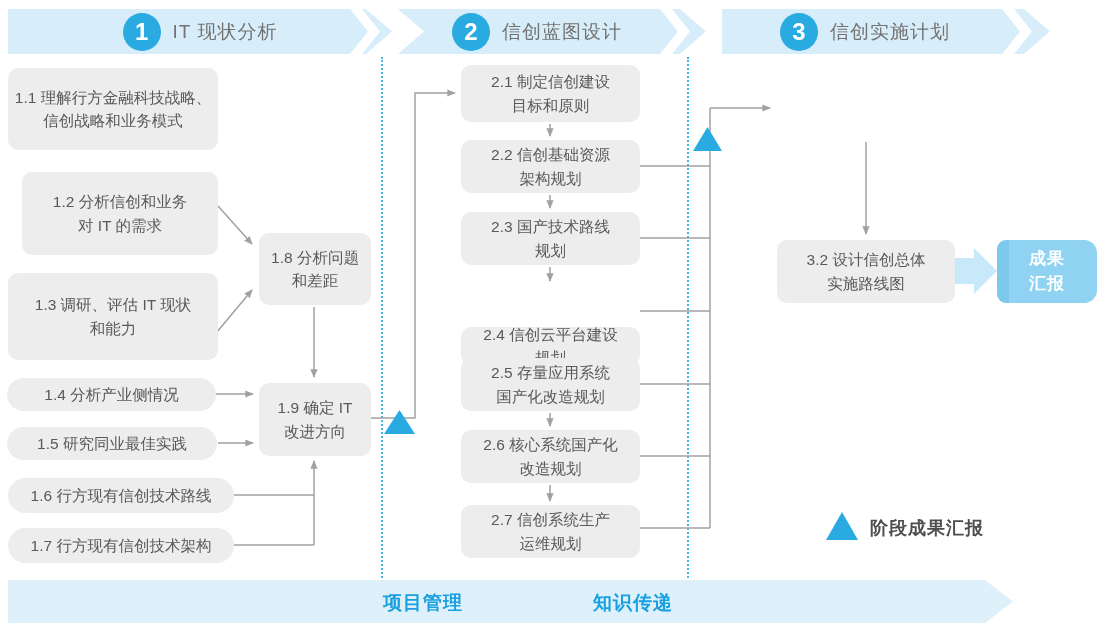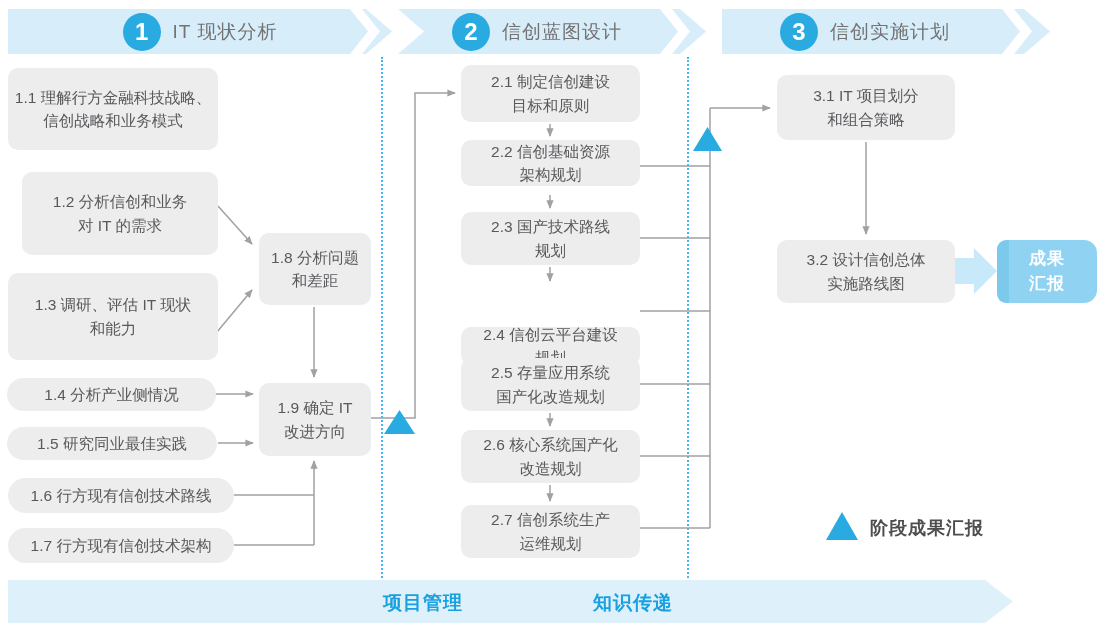--- a/index.html
+++ b/index.html
@@ -153,35 +153,33 @@
   <div class="box pill" style="left:7px;top:427px;width:210px;height:33px;">1.5 研究同业最佳实践</div>
   <div class="box pill" style="left:8px;top:478px;width:226px;height:35px;">1.6 行方现有信创技术路线</div>
   <div class="box pill" style="left:8px;top:528px;width:226px;height:35px;">1.7 行方现有信创技术架构</div>
   <div class="box" style="left:259px;top:233px;width:112px;height:72px;">1.8 分析问题
 和差距</div>
   <div class="box" style="left:259px;top:383px;width:112px;height:73px;">1.9 确定 IT
 改进方向</div>
 
   <div class="box" style="left:461px;top:65px;width:179px;height:57px;">2.1 制定信创建设
 目标和原则</div>
-  <div class="box" style="left:461px;top:140px;width:179px;height:46px;">2.2 信创基础资源
+  <div class="box" style="left:461px;top:140px;width:179px;height:53px;">2.2 信创基础资源
 架构规划</div>
   <div class="box" style="left:461px;top:212px;width:179px;height:53px;">2.3 国产技术路线
 规划</div>
   <div class="box" style="left:461px;top:299px;width:179px;height:38px;margin-top:28px;">2.4 信创云平台建设
 规划</div>
   <div class="box" style="left:461px;top:358px;width:179px;height:53px;">2.5 存量应用系统
 国产化改造规划</div>
   <div class="box" style="left:461px;top:430px;width:179px;height:53px;">2.6 核心系统国产化
 改造规划</div>
   <div class="box" style="left:461px;top:505px;width:179px;height:53px;">2.7 信创系统生产
 运维规划</div>
 
-  <div class="box" style="left:777px;top:75px;width:178px;height:65px;">3.1 IT 项目划分
-和组合策略</div>
   <div class="box" style="left:777px;top:240px;width:178px;height:63px;">3.2 设计信创总体
 实施路线图</div>
 
   <div class="result-arrow"></div>
   <div class="result-box">
     <span class="result-label">成果
 汇报</span>
   </div>
 
   <div class="legend">

